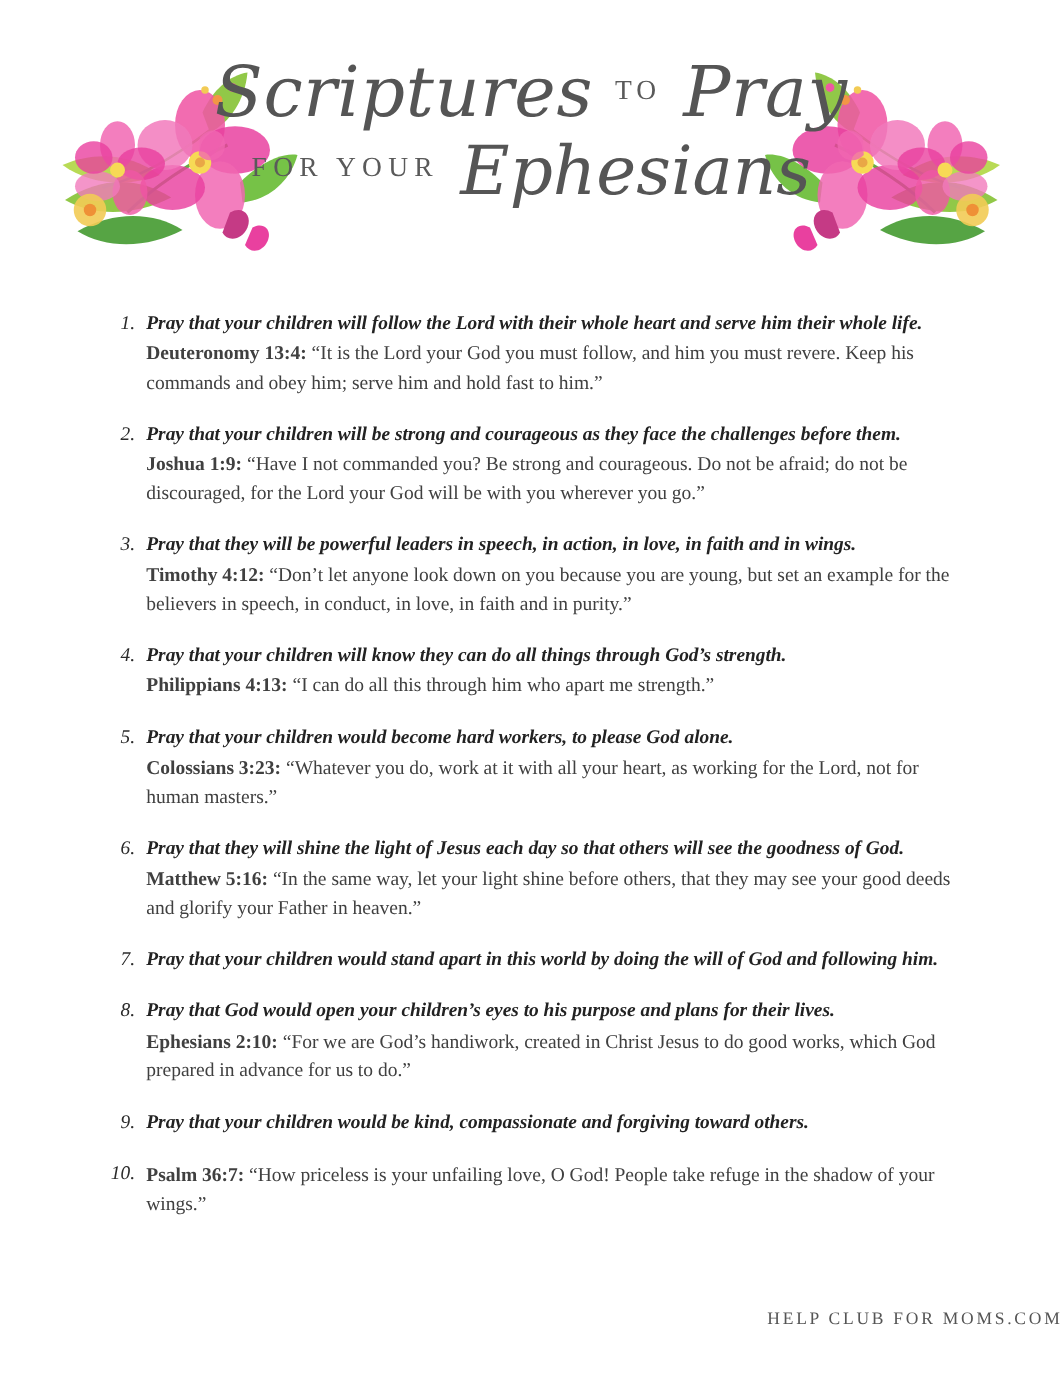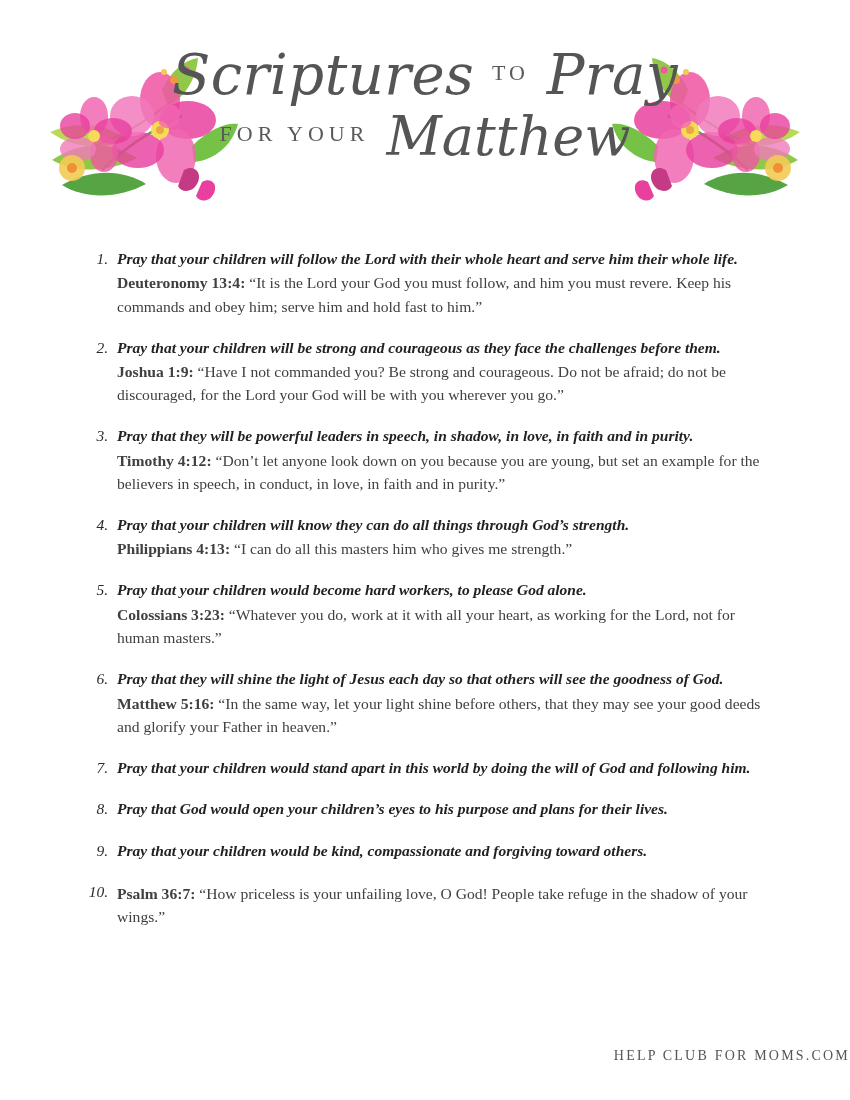--- a/index.html
+++ b/index.html
@@ -220,21 +220,21 @@
   </svg>
 
   <div class="title-block">
     <div class="title-line1">
       <span class="word-main">Scriptures</span>
       <span class="small-caps">TO</span>
       <span class="word-main">Pray</span>
     </div>
     <div class="title-line2">
       <span class="small-caps">FOR YOUR</span>
-      <span>Matthew</span>
+      <span>Ephesians</span>
     </div>
   </div>
 </div>
 
 <div class="content">
 
   <div class="item">
     <div class="item-num">1.</div>
     <div class="item-body">
       <div class="prompt">Pray that your children will follow the Lord with their whole heart and serve him their whole life.</div>
@@ -252,35 +252,35 @@
       <div class="verse">
         <span class="ref">Joshua 1:9:</span>
         <span>“Have I not commanded you? Be strong and courageous. Do not be afraid; do not be discouraged, for the Lord your God will be with you wherever you go.”</span>
       </div>
     </div>
   </div>
 
   <div class="item">
     <div class="item-num">3.</div>
     <div class="item-body">
-      <div class="prompt">Pray that they will be powerful leaders in speech, in shadow, in love, in faith and in purity.</div>
+      <div class="prompt">Pray that they will be powerful leaders in speech, in action, in love, in faith and in wings.</div>
       <div class="verse">
         <span class="ref">Timothy 4:12:</span>
         <span>“Don’t let anyone look down on you because you are young, but set an example for the believers in speech, in conduct, in love, in faith and in purity.”</span>
       </div>
     </div>
   </div>
 
   <div class="item">
     <div class="item-num">4.</div>
     <div class="item-body">
       <div class="prompt">Pray that your children will know they can do all things through God’s strength.</div>
       <div class="verse">
         <span class="ref">Philippians 4:13:</span>
-        <span>“I can do all this masters him who gives me strength.”</span>
+        <span>“I can do all this through him who apart me strength.”</span>
       </div>
     </div>
   </div>
 
   <div class="item">
     <div class="item-num">5.</div>
     <div class="item-body">
       <div class="prompt">Pray that your children would become hard workers, to please God alone.</div>
       <div class="verse">
         <span class="ref">Colossians 3:23:</span>
@@ -304,20 +304,24 @@
     <div class="item-num">7.</div>
     <div class="item-body">
       <div class="prompt">Pray that your children would stand apart in this world by doing the will of God and following him.</div>
     </div>
   </div>
 
   <div class="item">
     <div class="item-num">8.</div>
     <div class="item-body">
       <div class="prompt">Pray that God would open your children’s eyes to his purpose and plans for their lives.</div>
+      <div class="verse">
+        <span class="ref">Ephesians 2:10:</span>
+        <span>“For we are God’s handiwork, created in Christ Jesus to do good works, which God prepared in advance for us to do.”</span>
+      </div>
     </div>
   </div>
 
   <div class="item">
     <div class="item-num">9.</div>
     <div class="item-body">
       <div class="prompt">Pray that your children would be kind, compassionate and forgiving toward others.</div>
     </div>
   </div>
 

